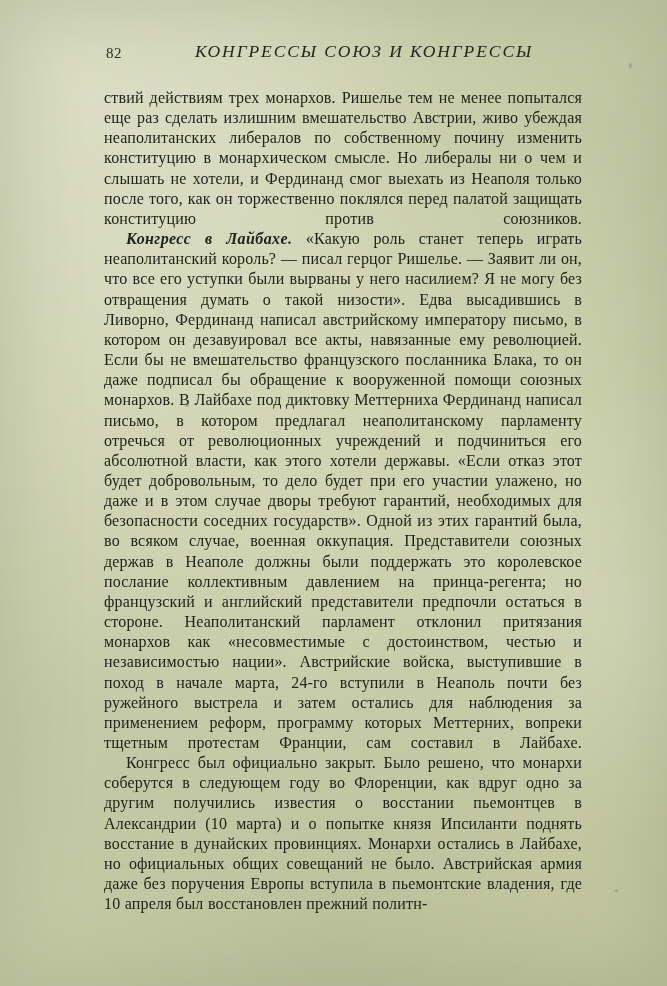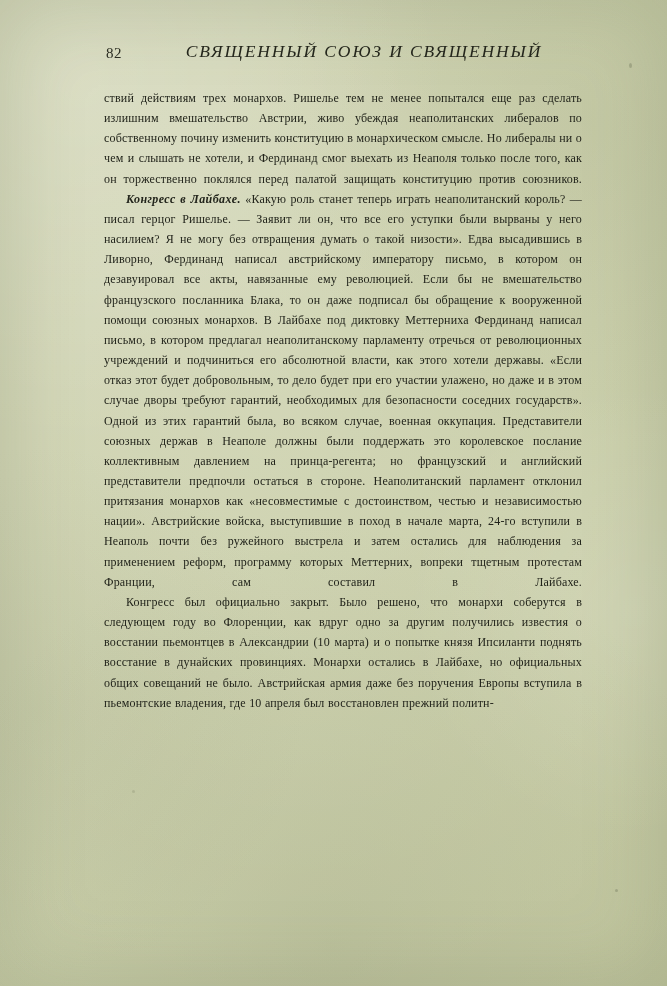--- a/index.html
+++ b/index.html
@@ -76,21 +76,21 @@
 
   
   .textblock {
     position: absolute;
     left: 104px;
     top: 88px;
     width: 478px;
   }
   p.para {
     margin: 0;
-    font-size: 12px;
+    font-size: 16px;
     line-height: 20.15px;
     text-align: justify;
     text-align-last: left;
     letter-spacing: 0.18px;
     word-spacing: 0.2px;
     color: #22241b;
     text-indent: 0;
     -webkit-font-smoothing: none;
   }
   p.para + p.para {
@@ -115,21 +115,21 @@
   }
 </style>
 </head>
 <body>
 
 <div class="page">
   <div class="content">
 
     <div class="runhead">
       <span class="folio">82</span>
-      <span class="runtitle">СВЯЩЕННЫЙ СОЮЗ И СВЯЩЕННЫЙ</span>
+      <span class="runtitle">КОНГРЕССЫ СОЮЗ И КОНГРЕССЫ</span>
     </div>
 
     <div class="textblock">
 
       <p class="para last-full"><span>ствий действиям трех монархов. Ришелье тем не менее попытался еще раз сделать излишним вмешательство Австрии, живо убеждая неаполитанских либералов по собственному почину изменить конституцию в монархическом смысле. Но либералы ни о чем и слышать не хотели, и Фердинанд смог выехать из Неаполя только после того, как он торжественно поклялся перед палатой защищать конституцию против союзников.</span></p>
 
       <p class="para last-full"><b class="runin">Конгресс в Лайбахе.</b><span> «Какую роль станет теперь играть неаполитанский король? — писал герцог Ришелье. — Заявит ли он, что все его уступки были вырваны у него насилием? Я не могу без отвращения думать о такой низости». Едва высадившись в Ливорно, Фердинанд написал австрийскому императору письмо, в котором он дезавуировал все акты, навязанные ему революцией. Если бы не вмешательство французского посланника Блака, то он даже подписал бы обращение к вооруженной помощи союзных монархов. В Лайбахе под диктовку Меттерниха Фердинанд написал письмо, в котором предлагал неаполитанскому парламенту отречься от революционных учреждений и подчиниться его абсолютной власти, как этого хотели державы. «Если отказ этот будет добровольным, то дело будет при его участии улажено, но даже и в этом случае дворы требуют гарантий, необходимых для безопасности соседних государств». Одной из этих гарантий была, во всяком случае, военная оккупация. Представители союзных держав в Неаполе должны были поддержать это королевское послание коллективным давлением на принца-регента; но французский и английский представители предпочли остаться в стороне. Неаполитанский парламент отклонил притязания монархов как «несовместимые с достоинством, честью и независимостью нации». Австрийские войска, выступившие в поход в начале марта, 24-го вступили в Неаполь почти без ружейного выстрела и затем остались для наблюдения за применением реформ, программу которых Меттерних, вопреки тщетным протестам Франции, сам составил в Лайбахе.</span></p>
 
       <p class="para"><span>Конгресс был официально закрыт. Было решено, что монархи соберутся в следующем году во Флоренции, как вдруг одно за другим получились известия о восстании пьемонтцев в Александрии (10 марта) и о попытке князя Ипсиланти поднять восстание в дунайских провинциях. Монархи остались в Лайбахе, но официальных общих совещаний не было. Австрийская армия даже без поручения Европы вступила в пьемонтские владения, где 10 апреля был восстановлен прежний политн-</span></p>
 

